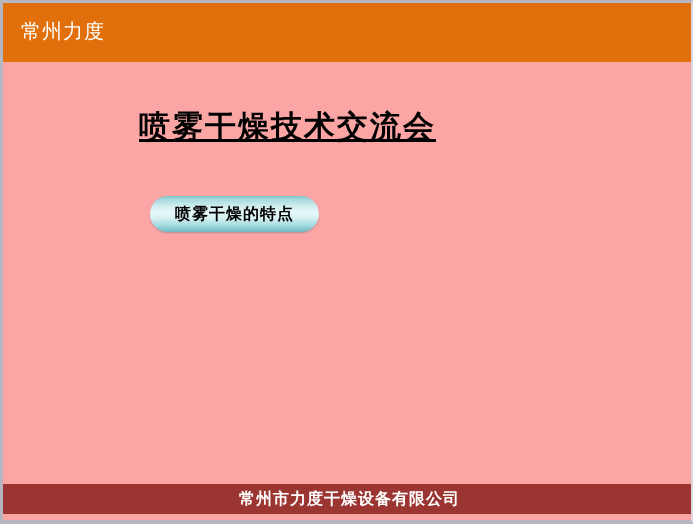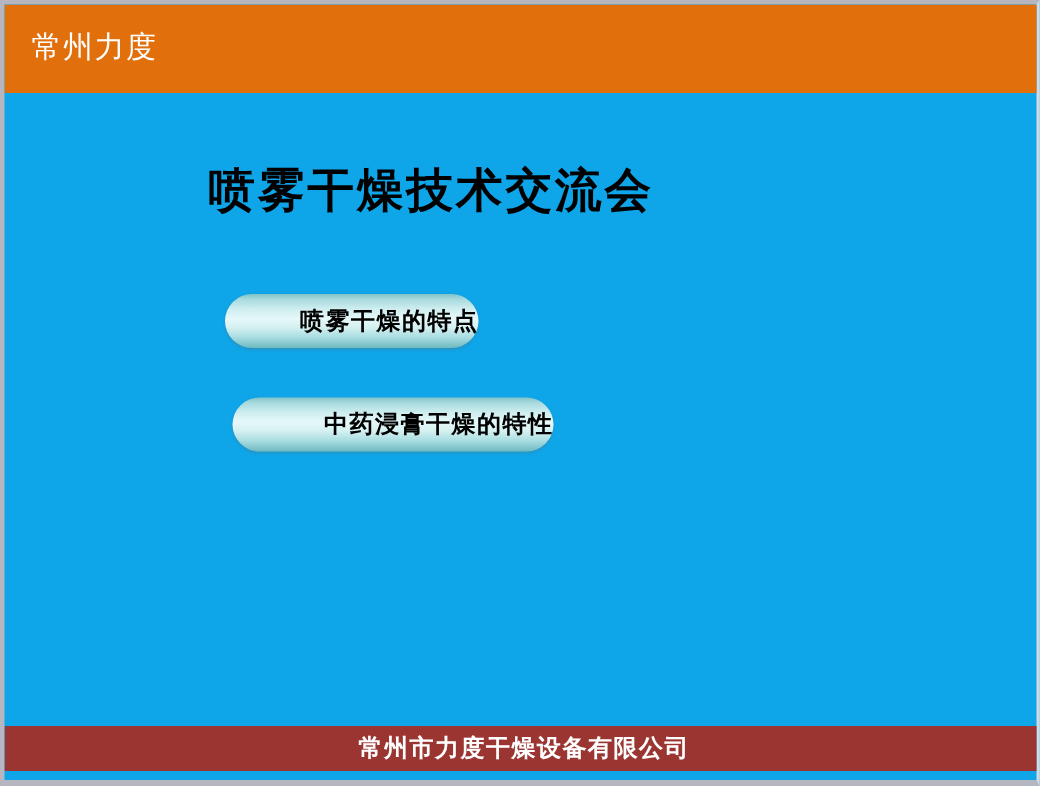--- a/index.html
+++ b/index.html
@@ -8,21 +8,21 @@
     background: #ffffff;
   }
   body {
     font-family: "Liberation Sans", "DejaVu Sans", sans-serif;
   }
 
   .slide {
     position: relative;
     width: 693px;
     height: 524px;
-    background: #0ea5e9;
+    background: #fca5a5;
     overflow: hidden;
     box-sizing: border-box;
     border-top: 3px solid #b6b6c0;
     border-left: 3px solid #b6b6c0;
     border-right: 2px solid #d8d8de;
     border-bottom: 4px solid #b6b6c0;
   }
 
   
   .header-band {
@@ -55,39 +55,40 @@
     font-family: "DejaVu Serif", "Liberation Serif", serif;
     font-weight: 700;
     font-size: 31px;
     letter-spacing: 2px;
     color: #000000;
     white-space: nowrap;
   }
   .slide-title-inner {
     display: inline-block;
     transform: translateX(-62px);
+    text-decoration: underline;
   }
 
   
   .pill {
     position: absolute;
     height: 36px;
     border-radius: 18px;
     background: linear-gradient(to bottom,
         #7fc4c9 0%,
         #a8dade 10%,
         #cfeef0 28%,
         #e6f8f9 46%,
         #d5f0f1 62%,
         #a8dde1 80%,
         #6fb9c0 100%);
     box-shadow: 0 1px 2px rgba(90,120,125,0.45);
     display: flex;
     align-items: center;
-    justify-content: flex-end;
+    justify-content: center;
     box-sizing: border-box;
   }
   .pill-label {
     font-family: "DejaVu Serif", "Liberation Serif", serif;
     font-weight: 700;
     font-size: 16px;
     letter-spacing: 1px;
     color: #000000;
     white-space: nowrap;
     line-height: 1;
@@ -128,22 +129,19 @@
   </div>
 
   <div class="slide-title">
     <span class="slide-title-inner">喷雾干燥技术交流会</span>
   </div>
 
   <div class="pill pill-1">
     <span class="pill-label">喷雾干燥的特点</span>
   </div>
 
-  <div class="pill pill-2">
-    <span class="pill-label">中药浸膏干燥的特性</span>
-  </div>
 
 
   <div class="footer-band">
     <span class="footer-text">常州市力度干燥设备有限公司</span>
   </div>
 
 </div>
 
 </body></html>

